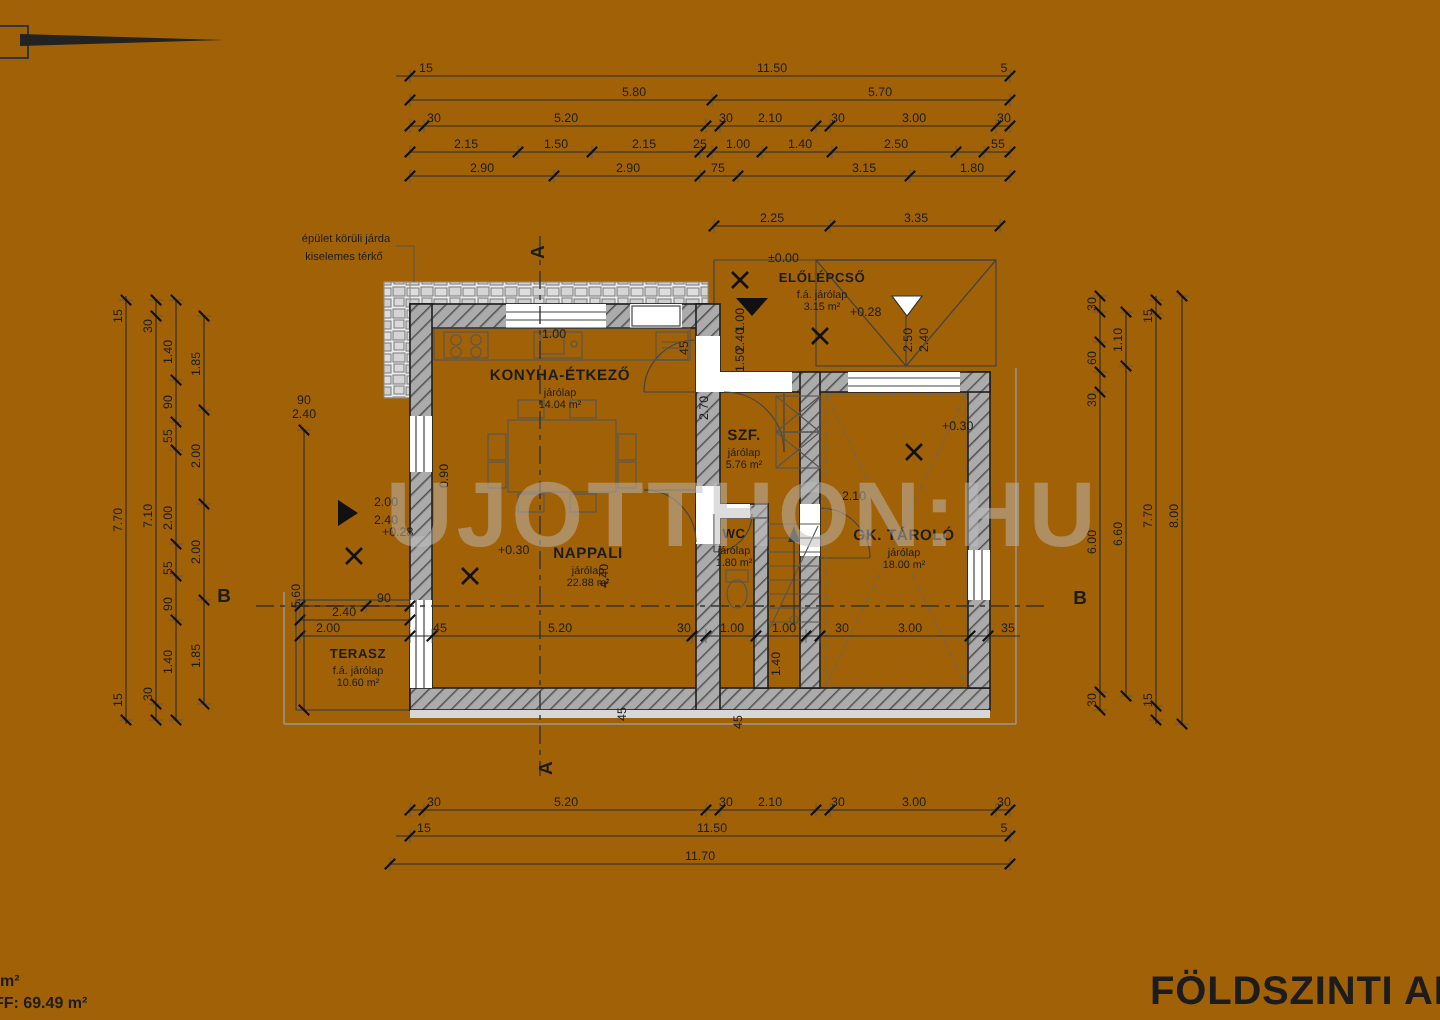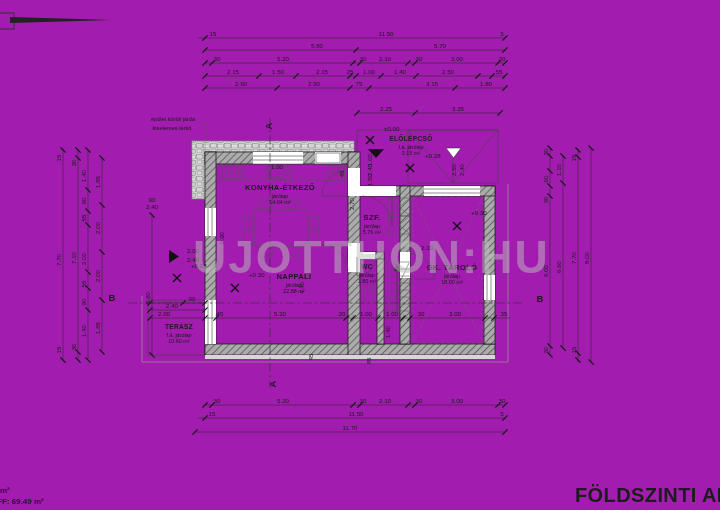--- a/index.html
+++ b/index.html
@@ -1,16 +1,16 @@
 <!DOCTYPE html>
 <html><head>
 <meta charset="utf-8">
 <style>
   html,body{margin:0;padding:0;background:#fff;}
-  #stage{position:relative;width:720px;height:510px;background:#a21caf;overflow:hidden;
+  #stage{position:relative;width:720px;height:510px;background:#a16207;overflow:hidden;
          font-family:"Liberation Sans",sans-serif;}
   svg{position:absolute;left:0;top:0;}
   text{font-family:"Liberation Sans",sans-serif;fill:#1c1c1c;}
   .dim{stroke:#2a2a2a;stroke-width:.55;}
   .tick{stroke:#111;stroke-width:1.1;}
   .ext{stroke:#555;stroke-width:.4;}
   .dimtxt{font-size:6.2px;}
   .roomname{font-size:7.6px;font-weight:bold;letter-spacing:.3px;}
   .roomsub{font-size:5.4px;}
   .small .roomname{font-size:6.6px;}

